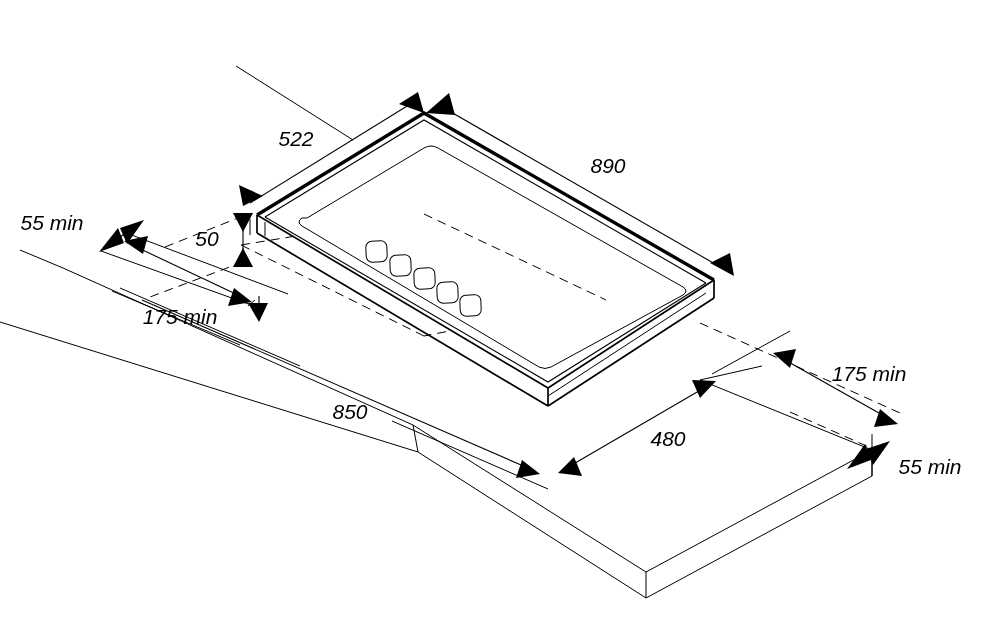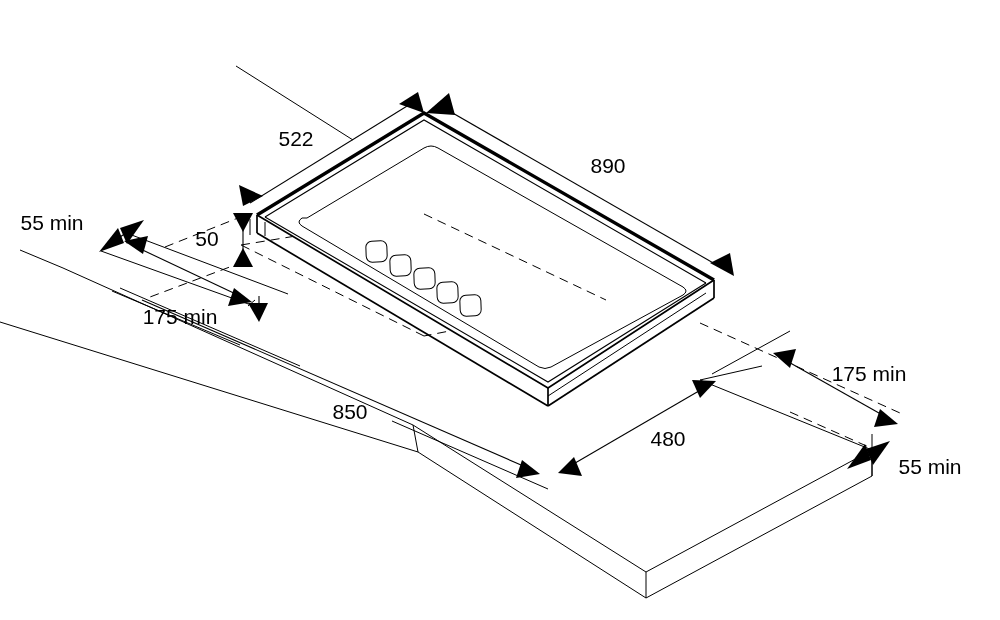--- a/index.html
+++ b/index.html
@@ -1,18 +1,18 @@
 <!DOCTYPE html>
 <html><head>
 <meta charset="utf-8">
 <style>
   html,body{margin:0;padding:0;background:#ffffff;}
   body{width:1000px;height:620px;overflow:hidden;
        font-family:"Liberation Sans","DejaVu Sans",sans-serif;}
-  #stage{position:relative;width:1000px;height:500px;background:#fff;}
+  #stage{position:relative;width:1000px;height:500px;background:#fff;font-style:italic;}
   svg#drawing{position:absolute;left:0;top:0;width:1000px;height:620px;display:block;}
   .dimtext{font-family:"Liberation Sans","DejaVu Sans",sans-serif;
            font-size:21px;fill:#000;dominant-baseline:middle;}
   .solid{fill:none;stroke:#000;stroke-width:1.1;}
   .thin{fill:none;stroke:#000;stroke-width:1;}
   .heavy{fill:none;stroke:#000;stroke-width:3.4;stroke-linejoin:miter;}
   .med{fill:none;stroke:#000;stroke-width:1.7;}
   .dashfine{fill:none;stroke:#000;stroke-width:1;stroke-dasharray:9 6;}
   .dimline{fill:none;stroke:#000;stroke-width:1.1;}
   .extline{fill:none;stroke:#000;stroke-width:1;}

